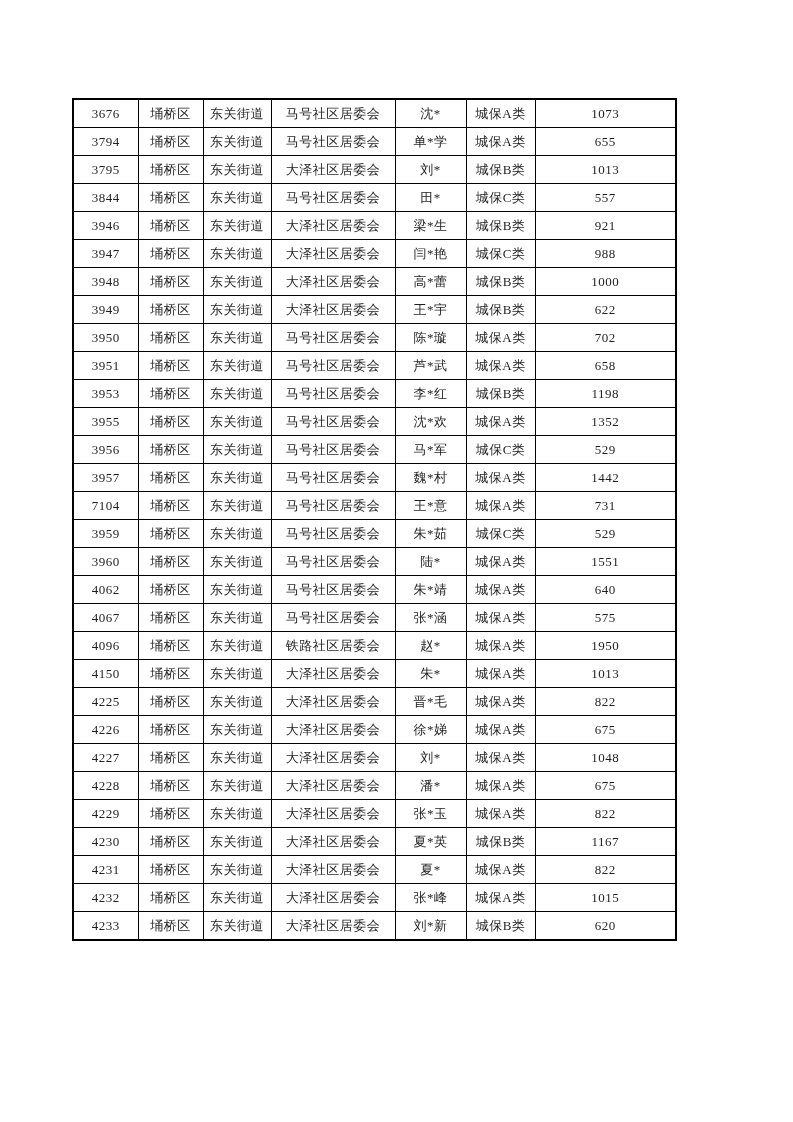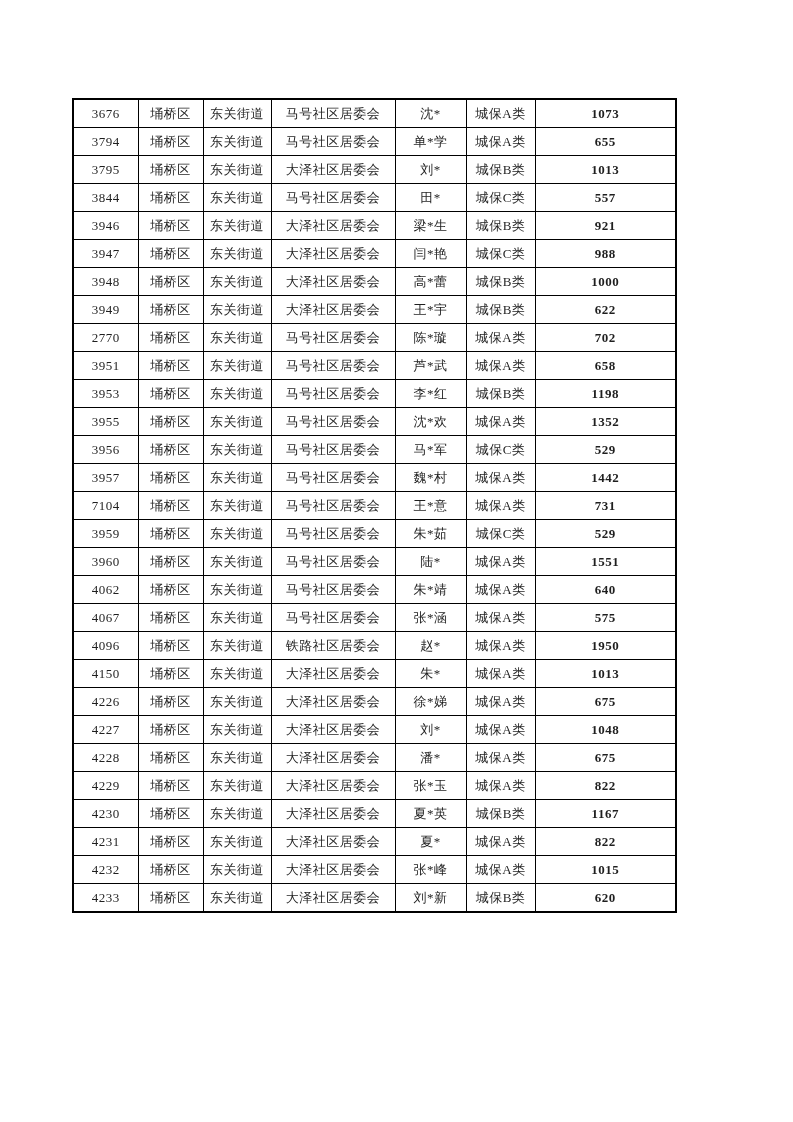--- a/index.html
+++ b/index.html
@@ -39,21 +39,20 @@
     text-align: center;
     vertical-align: middle;
     font-size: 13px;
     color: #1f1f1f;
     white-space: nowrap;
     overflow: hidden;
     letter-spacing: 0.5px;
   }
   .data-table td.cell-amount {
     letter-spacing: 0.5px;
-    font-weight: bold;
   }
 </style>
 </head>
 <body>
 
 <div class="sheet">
   <table class="data-table">
     <colgroup>
       <col style="width:65px">
       <col style="width:65px">
@@ -130,21 +129,21 @@
         <tr>
           <td class="cell-serial">3949</td>
           <td class="cell-district">埇桥区</td>
           <td class="cell-street">东关街道</td>
           <td class="cell-community">大泽社区居委会</td>
           <td class="cell-name">王*宇</td>
           <td class="cell-category">城保B类</td>
           <td class="cell-amount">622</td>
         </tr>
         <tr>
-          <td class="cell-serial">2770</td>
+          <td class="cell-serial">3950</td>
           <td class="cell-district">埇桥区</td>
           <td class="cell-street">东关街道</td>
           <td class="cell-community">马号社区居委会</td>
           <td class="cell-name">陈*璇</td>
           <td class="cell-category">城保A类</td>
           <td class="cell-amount">702</td>
         </tr>
         <tr>
           <td class="cell-serial">3951</td>
           <td class="cell-district">埇桥区</td>
@@ -245,20 +244,29 @@
           <td class="cell-amount">1950</td>
         </tr>
         <tr>
           <td class="cell-serial">4150</td>
           <td class="cell-district">埇桥区</td>
           <td class="cell-street">东关街道</td>
           <td class="cell-community">大泽社区居委会</td>
           <td class="cell-name">朱*</td>
           <td class="cell-category">城保A类</td>
           <td class="cell-amount">1013</td>
+        </tr>
+        <tr>
+          <td class="cell-serial">4225</td>
+          <td class="cell-district">埇桥区</td>
+          <td class="cell-street">东关街道</td>
+          <td class="cell-community">大泽社区居委会</td>
+          <td class="cell-name">晋*毛</td>
+          <td class="cell-category">城保A类</td>
+          <td class="cell-amount">822</td>
         </tr>
         <tr>
           <td class="cell-serial">4226</td>
           <td class="cell-district">埇桥区</td>
           <td class="cell-street">东关街道</td>
           <td class="cell-community">大泽社区居委会</td>
           <td class="cell-name">徐*娣</td>
           <td class="cell-category">城保A类</td>
           <td class="cell-amount">675</td>
         </tr>

